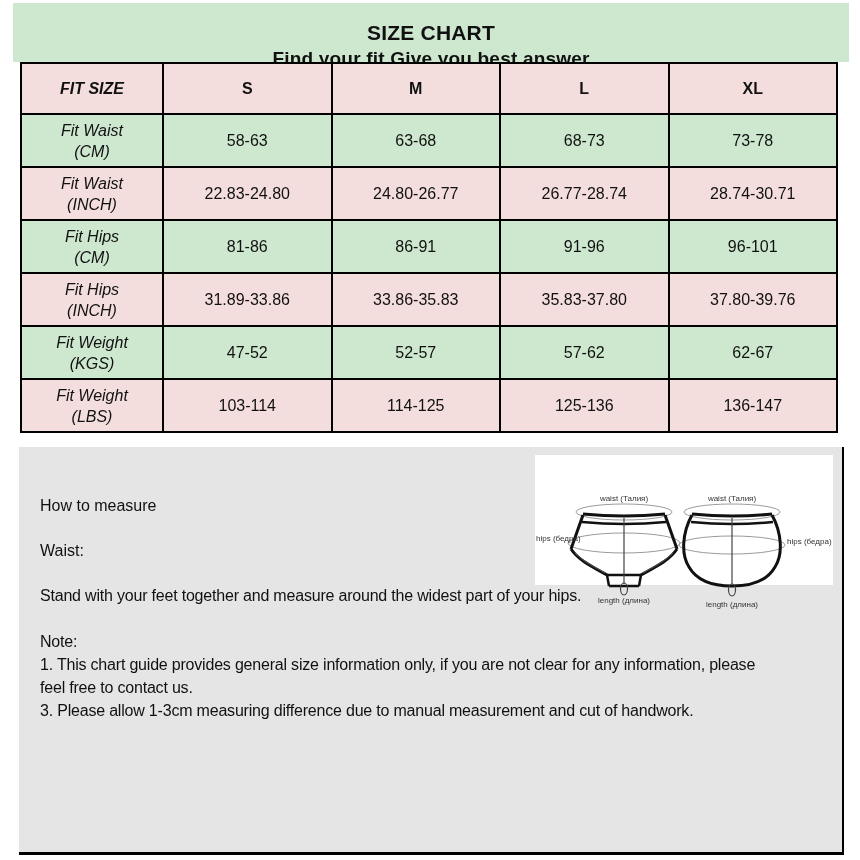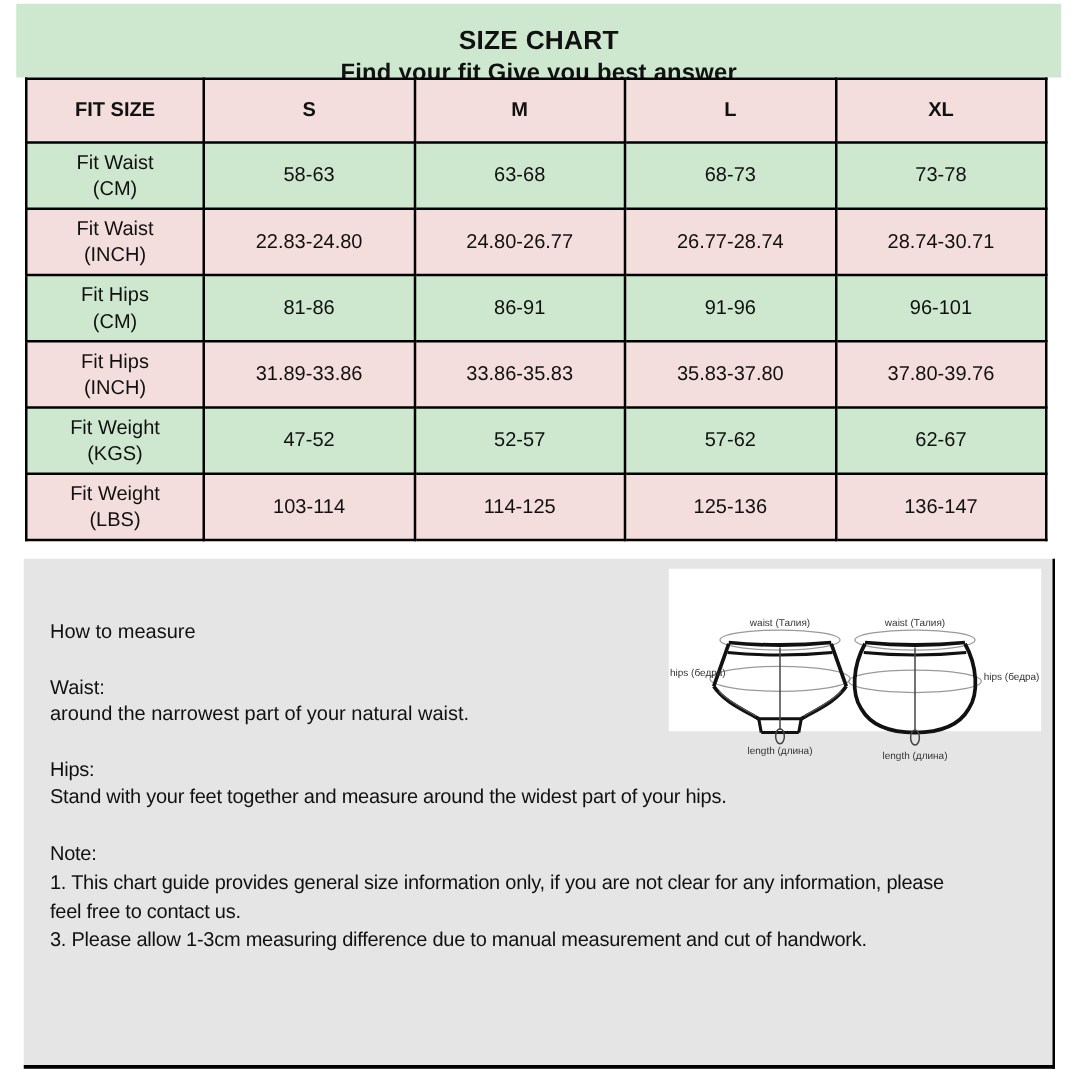--- a/index.html
+++ b/index.html
@@ -23,21 +23,21 @@
     position:absolute;left:20px;top:62px;width:818px;
     border-collapse:collapse;table-layout:fixed;
   }
   table.size td{
     border:2px solid #000;text-align:center;vertical-align:middle;
     font-size:16px;padding:0;
   }
   table.size tr{height:53px;}
   table.size tr.hdr{height:51px;}
   table.size tr.hdr td{font-weight:bold;}
-  td.c0{width:140px;}
+  td.c0{width:140px;font-style:italic;}
   .row-green td{background:#cee8d0;}
   .row-pink td{background:#f4dedd;}
   .lbl div{line-height:21px;}
 
   
   .bottom{
     position:absolute;left:19px;top:447px;width:823px;height:405px;
     background:#e5e5e5;border-right:2px solid #000000;border-bottom:3px solid #000;
     box-sizing:content-box;
   }
@@ -135,23 +135,21 @@
     </tr>
   </tbody>
     </table>
 
   <div class="bottom">
 
     <div class="copy">
       <div class="line">How to measure</div>
       <div class="gap"></div>
       <div class="line">Waist:</div>
-      <div class="line">around the narrowest part of your natural waist.</div>
       <div class="gap"></div>
-      <div class="line cond">Hips:</div>
       <div class="line cond">Stand with your feet together and measure around the widest part of your hips.</div>
       <div class="gap"></div>
       <div class="noteline">Note:</div>
       <div class="noteline">1. This chart guide provides general size information only, if you are not clear for any information, please</div>
       <div class="noteline">feel free to contact us.</div>
       <div class="noteline">3. Please allow 1-3cm measuring difference due to manual measurement and cut of handwork.</div>
     </div>
 
     <div class="diagram-box">
       <svg width="298" height="183" viewBox="0 0 298 183">

